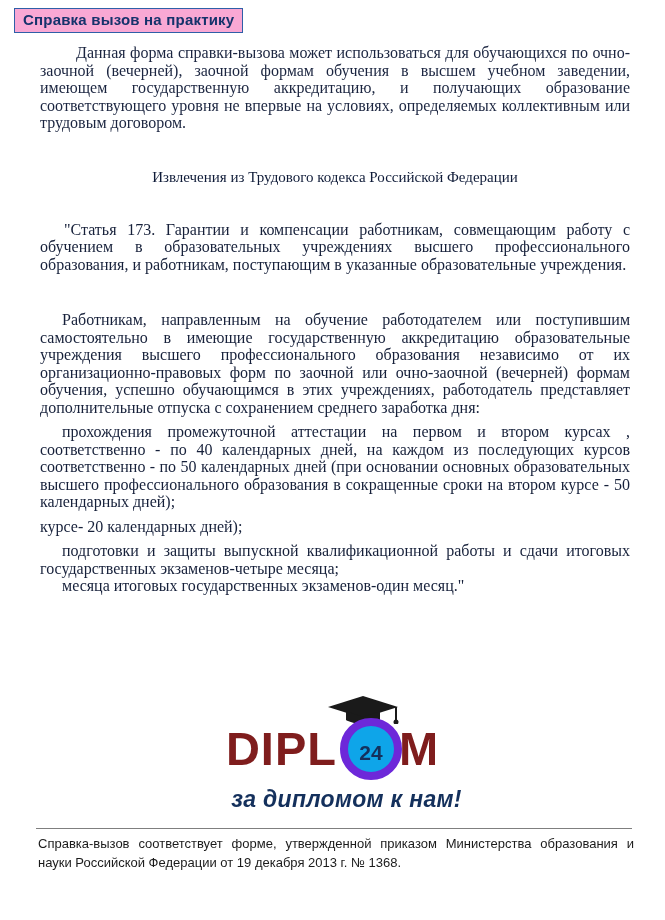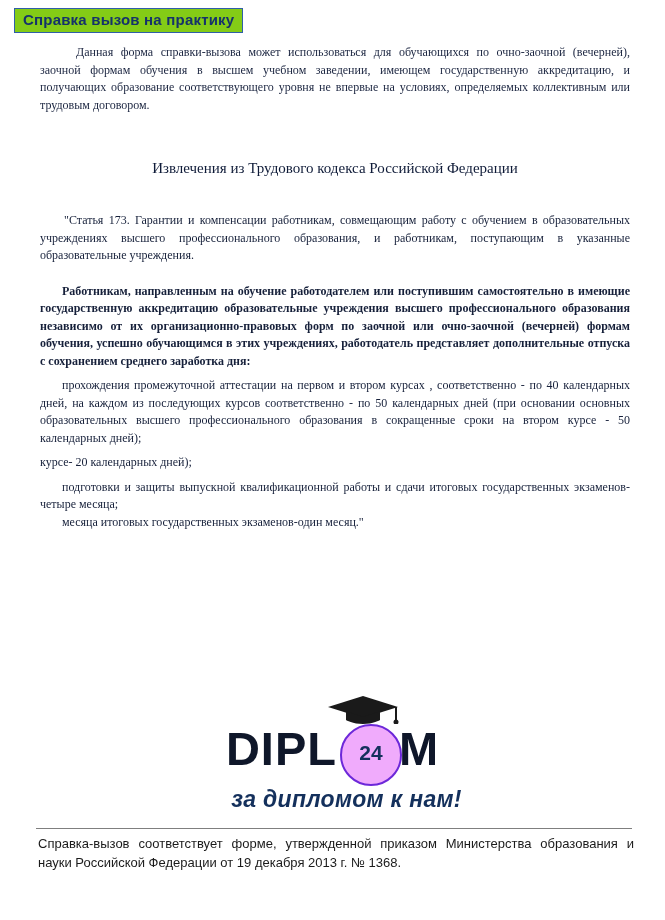--- a/index.html
+++ b/index.html
@@ -22,70 +22,69 @@
     height: 920px;
   }
 
   
   .title-badge {
     position: absolute;
     left: 14px;
     top: 8px;
     padding: 3px 8px 4px 8px;
     border: 1px solid #2f5fa8;
-    background: #84cc16;
+    background: #f9a8d4;
     color: #15326b;
     font-family: "Liberation Sans", sans-serif;
     font-weight: bold;
     font-size: 15px;
     line-height: 16px;
     letter-spacing: 0.2px;
     white-space: nowrap;
   }
 
   
   .doc {
     position: absolute;
     left: 40px;
     top: 44px;
     width: 590px;
   }
 
   p {
     margin: 0;
-    font-size: 12px;
+    font-size: 16px;
     line-height: 17.5px;
     text-align: justify;
     color: #16203a;
   }
 
   .intro {
     text-indent: 36px;
     text-align: justify;
     color: #1b2540;
   }
 
   .heading {
-    margin-top: 44px;
+    margin-top: 35px;
     text-align: center;
     font-size: 15px;
     line-height: 20px;
     color: #0f1b38;
     text-indent: 0;
   }
 
   .quote {
     margin-top: 34px;
     text-indent: 24px;
   }
 
   .block2 {
-    margin-top: 18px;
+    margin-top: 38px;
     text-indent: 22px;
-    font-weight: bold;
   }
 
   .list-item {
     text-indent: 22px;
     margin-top: 7px;
   }
 
   .list-item.tight {
     text-indent: 0;
   }
@@ -105,33 +104,33 @@
   .logo-main {
     position: relative;
     display: inline-block;
     height: 66px;
   }
   .logo-word {
     font-family: "Liberation Sans", sans-serif;
     font-weight: bold;
     font-size: 47px;
     letter-spacing: 1px;
-    color: #0f172a;
+    color: #7f1d1d;
     line-height: 66px;
     display: inline-block;
   }
   .logo-badge {
     position: absolute;
     left: 114px;
-    top: 8px;
+    top: 2px;
     width: 62px;
     height: 62px;
     border-radius: 50%;
-    border: 2px solid #6d28d9;
-    background: #f0abfc;
+    border: 8px solid #6d28d9;
+    background: #0ea5e9;
     box-sizing: border-box;
     color: #14305c;
     font-family: "Liberation Sans", sans-serif;
     font-weight: bold;
     font-size: 21px;
     line-height: 54px;
     text-align: center;
   }
   .cap-icon {
     position: absolute;

